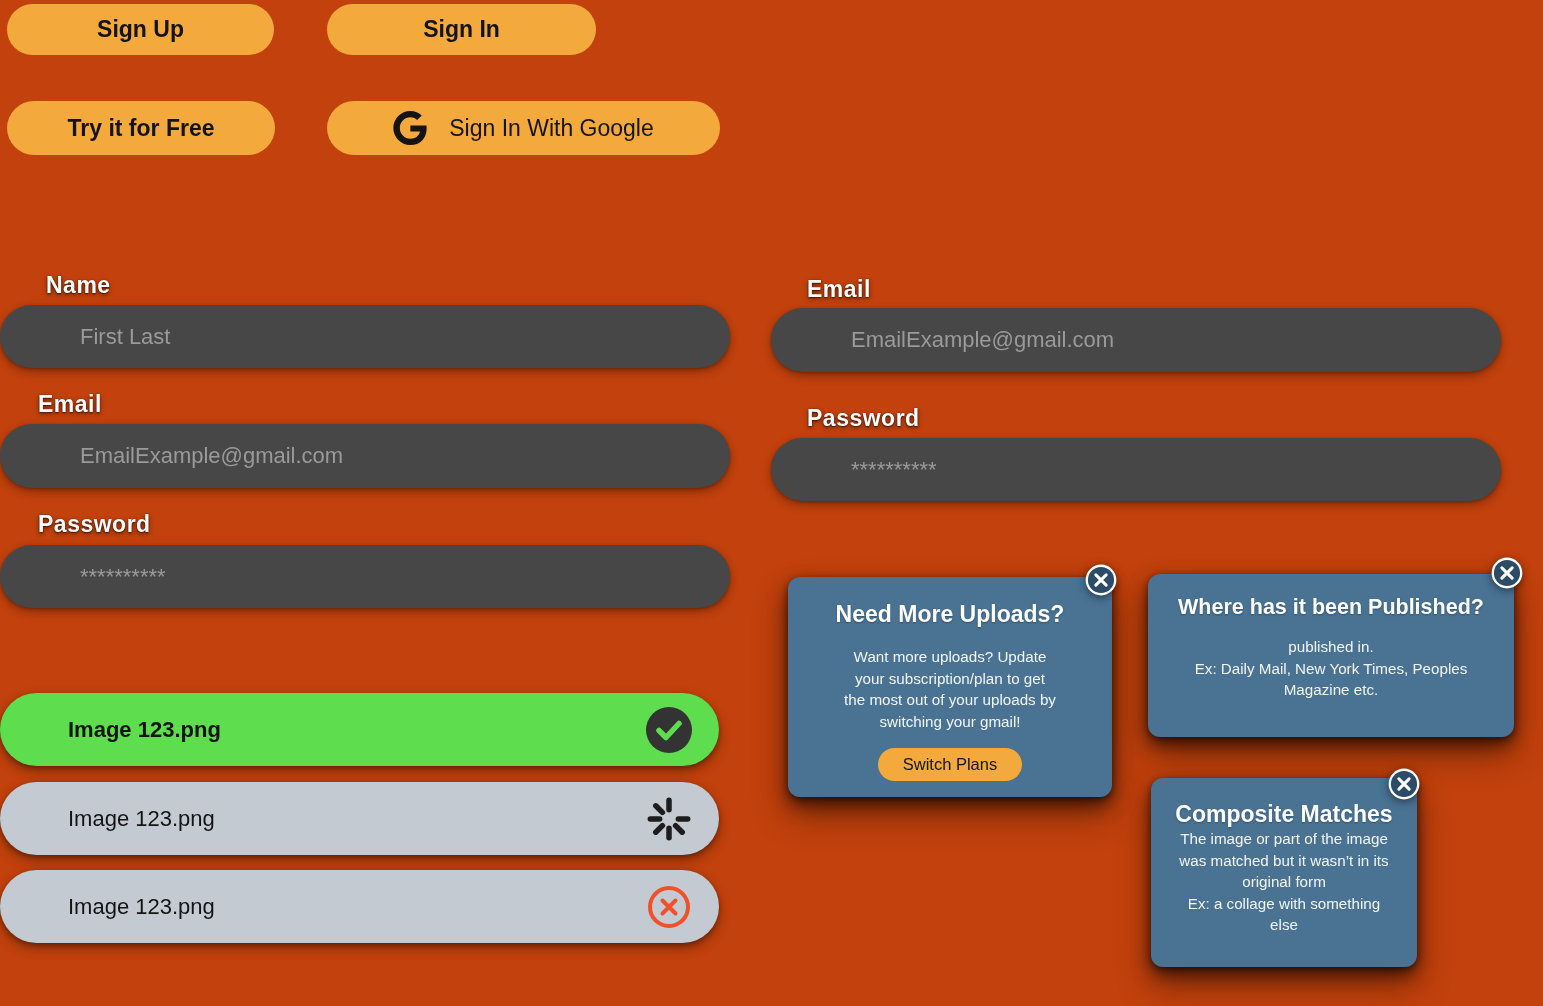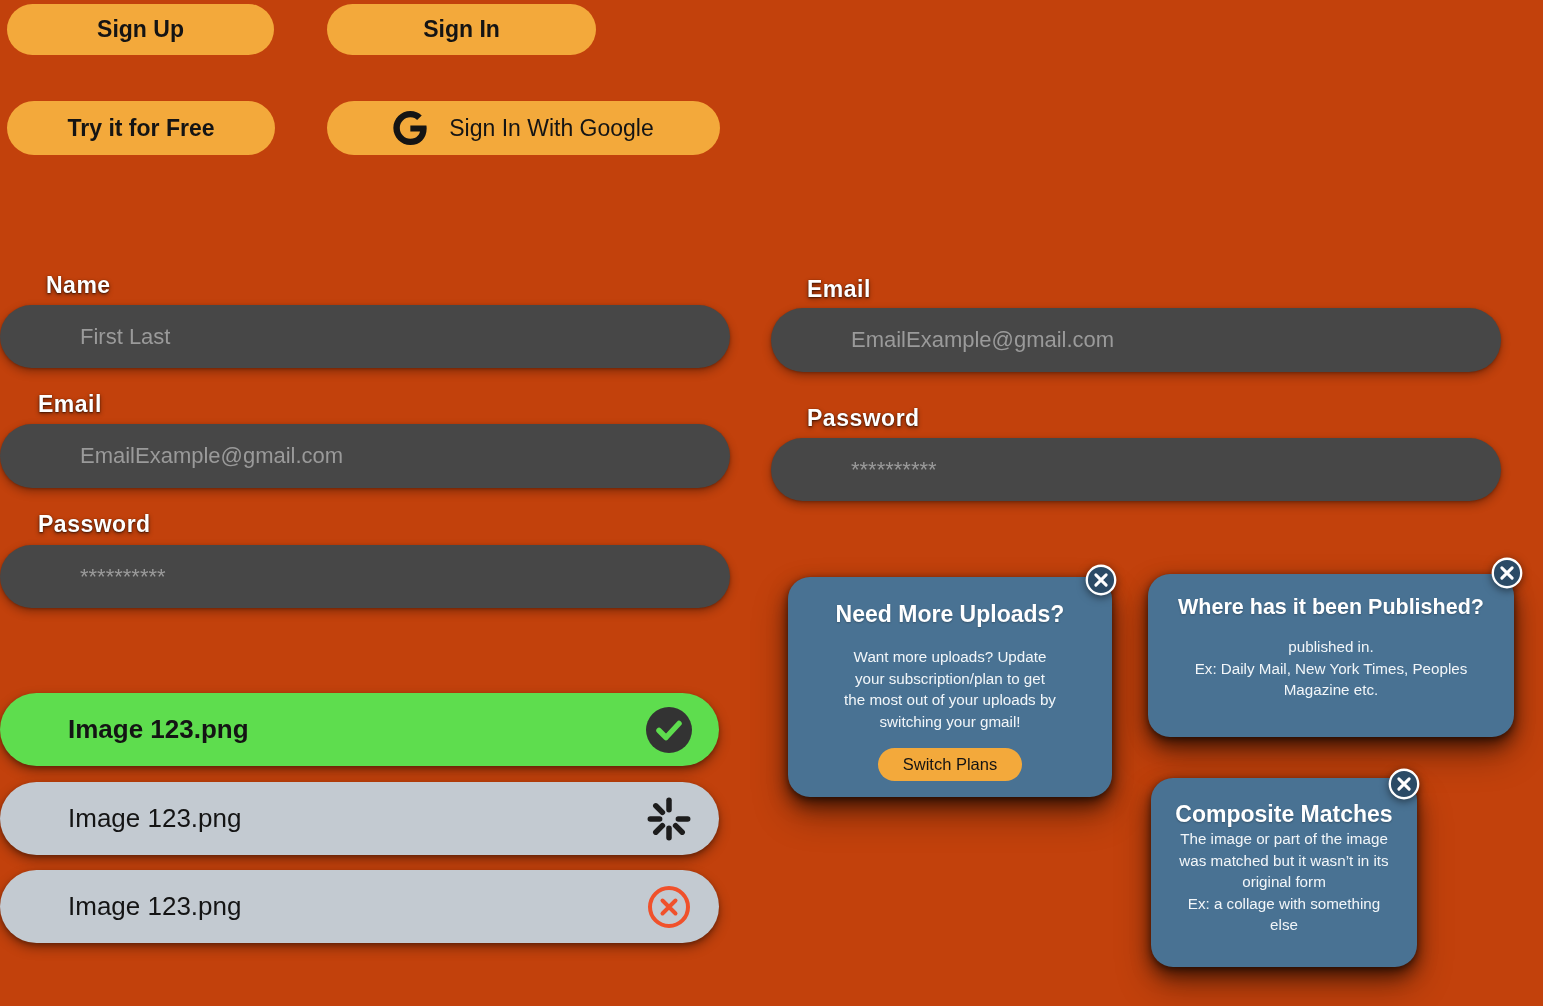--- a/index.html
+++ b/index.html
@@ -42,32 +42,32 @@
   .in-pass-r { left:771px; top:438px; width:730px; height:63px; }
   .lb-name   { left:10px;  top:272px; }
   .lb-email-l{ left:2px;   top:391px; }
   .lb-pass-l { left:2px;   top:511px; }
   .lb-email-r{ left:771px; top:276px; }
   .lb-pass-r { left:771px; top:405px; }
   
   .upload-row {
     position:absolute; left:0; width:719px; height:73px;
     display:flex; align-items:center; border-radius:37px; cursor:pointer;
-    padding:0 26px 0 68px; font-size:26px; color:#141414;
+    padding:0 26px 0 68px; font-size:22px; color:#141414;
     box-shadow:0 5px 12px rgba(0,0,0,0.35), 0 2px 4px rgba(0,0,0,0.25);
     justify-content:space-between;
   }
   .row-success { top:693px; background:#5EDD4E; font-weight:700; }
   .row-loading { top:782px; background:#C3CAD1; font-weight:400; }
   .row-error   { top:870px; background:#C3CAD1; font-weight:400; }
   .row-spacer  { flex:1; }
   .row-icon { width:48px; height:48px; display:flex; align-items:center; justify-content:center; }
   
   .card {
-    position:absolute; background:#497293; border-radius:22px; color:#ffffff;
+    position:absolute; background:#497293; border-radius:12px; color:#ffffff;
     text-align:center;
     box-shadow:0 8px 18px rgba(0,0,0,0.55), 0 18px 34px rgba(0,0,0,0.35), 0 2px 6px rgba(0,0,0,0.45);
   }
   .card-1 { left:788px;  top:577px; width:324px; height:220px; padding:24px 22px 18px; }
   .card-2 { left:1148px; top:574px; width:366px; height:163px; padding:21px 18px 16px; }
   .card-3 { left:1151px; top:778px; width:266px; height:189px; padding:23px 14px 16px; }
   .card-title { font-weight:700; text-shadow:0 1px 2px rgba(0,0,0,0.25); }
   .card-1 .card-title { font-size:23px; }
   .card-2 .card-title { font-size:21.5px; }
   .card-3 .card-title { font-size:23px; }

